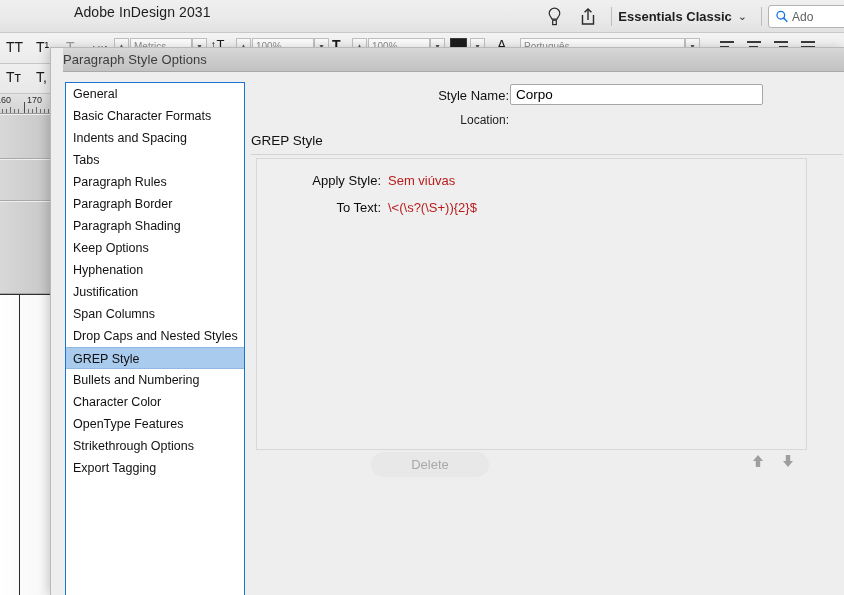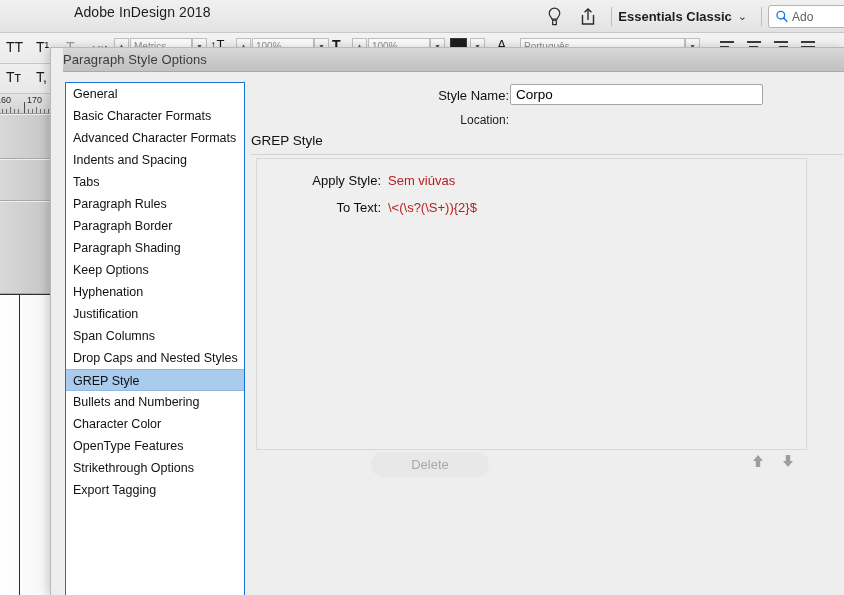--- a/index.html
+++ b/index.html
@@ -344,21 +344,21 @@
   }
   .arrow-up { left: 696px; }
   .arrow-down { left: 726px; }
 </style>
 </head>
 <body>
 
 <div id="app">
 
   <div class="app-titlebar">
-    <div class="app-title">Adobe InDesign 2018</div>
+    <div class="app-title">Adobe InDesign 2031</div>
 
     <div class="tb-right">
       <div class="tb-icon">
         <svg width="15" height="19" viewBox="0 0 15 19">
           <path d="M7.5 1.2c-3 0-5.3 2.3-5.3 5.1 0 2 1.2 3.3 2 4.3.5.6.8 1 .8 1.6h5c0-.6.3-1 .8-1.6.8-1 2-2.3 2-4.3 0-2.8-2.3-5.1-5.3-5.1z" fill="none" stroke="#2a2a2a" stroke-width="1.2"></path>
           <rect x="5.7" y="13.2" width="3.6" height="4.4" fill="none" stroke="#2a2a2a" stroke-width="1.2"></rect>
         </svg>
       </div>
       <div class="tb-icon">
         <svg width="16" height="19" viewBox="0 0 16 19">
@@ -466,21 +466,20 @@
 
   <div class="dialog">
 
     <div class="dlg-titlebar">
       <div class="dlg-title">Paragraph Style Options</div>
     </div>
 
     <div class="cat-list" id="cat-list">
         <div class="cat-item">General</div>
         <div class="cat-item">Basic Character Formats</div>
-        <div class="cat-item">Advanced Character Formats</div>
         <div class="cat-item">Indents and Spacing</div>
         <div class="cat-item">Tabs</div>
         <div class="cat-item">Paragraph Rules</div>
         <div class="cat-item">Paragraph Border</div>
         <div class="cat-item">Paragraph Shading</div>
         <div class="cat-item">Keep Options</div>
         <div class="cat-item">Hyphenation</div>
         <div class="cat-item">Justification</div>
         <div class="cat-item">Span Columns</div>
         <div class="cat-item">Drop Caps and Nested Styles</div>

